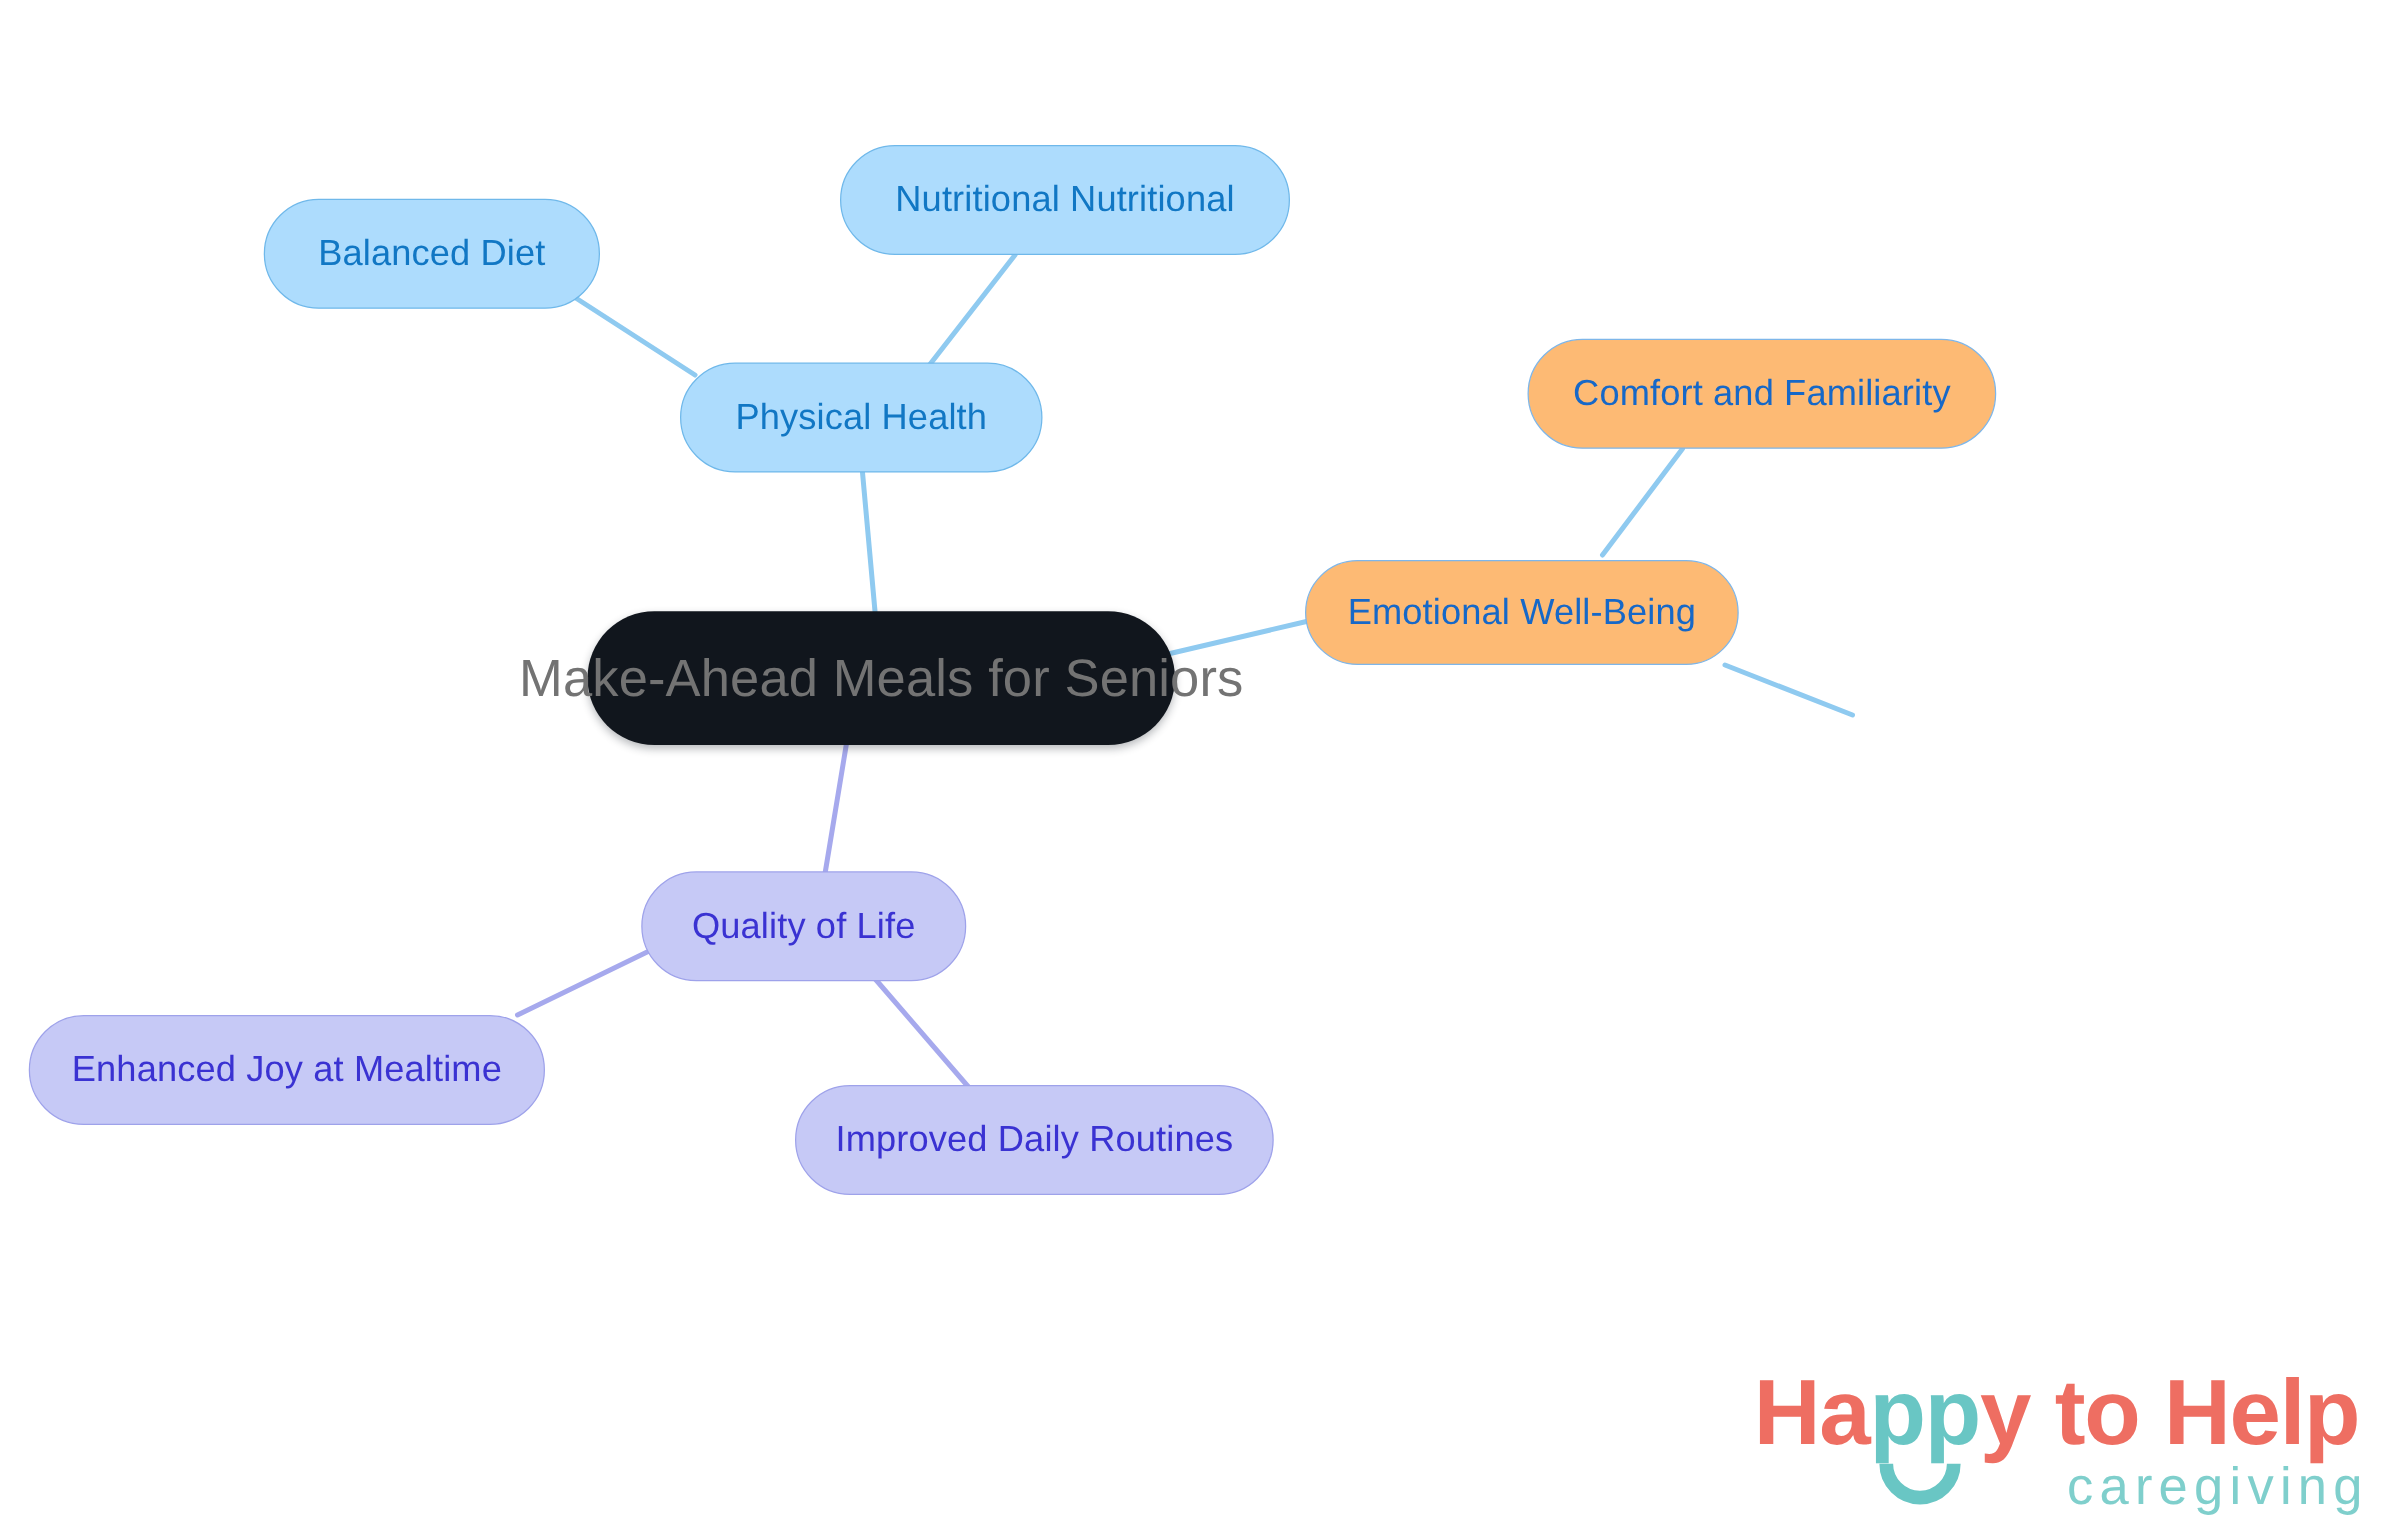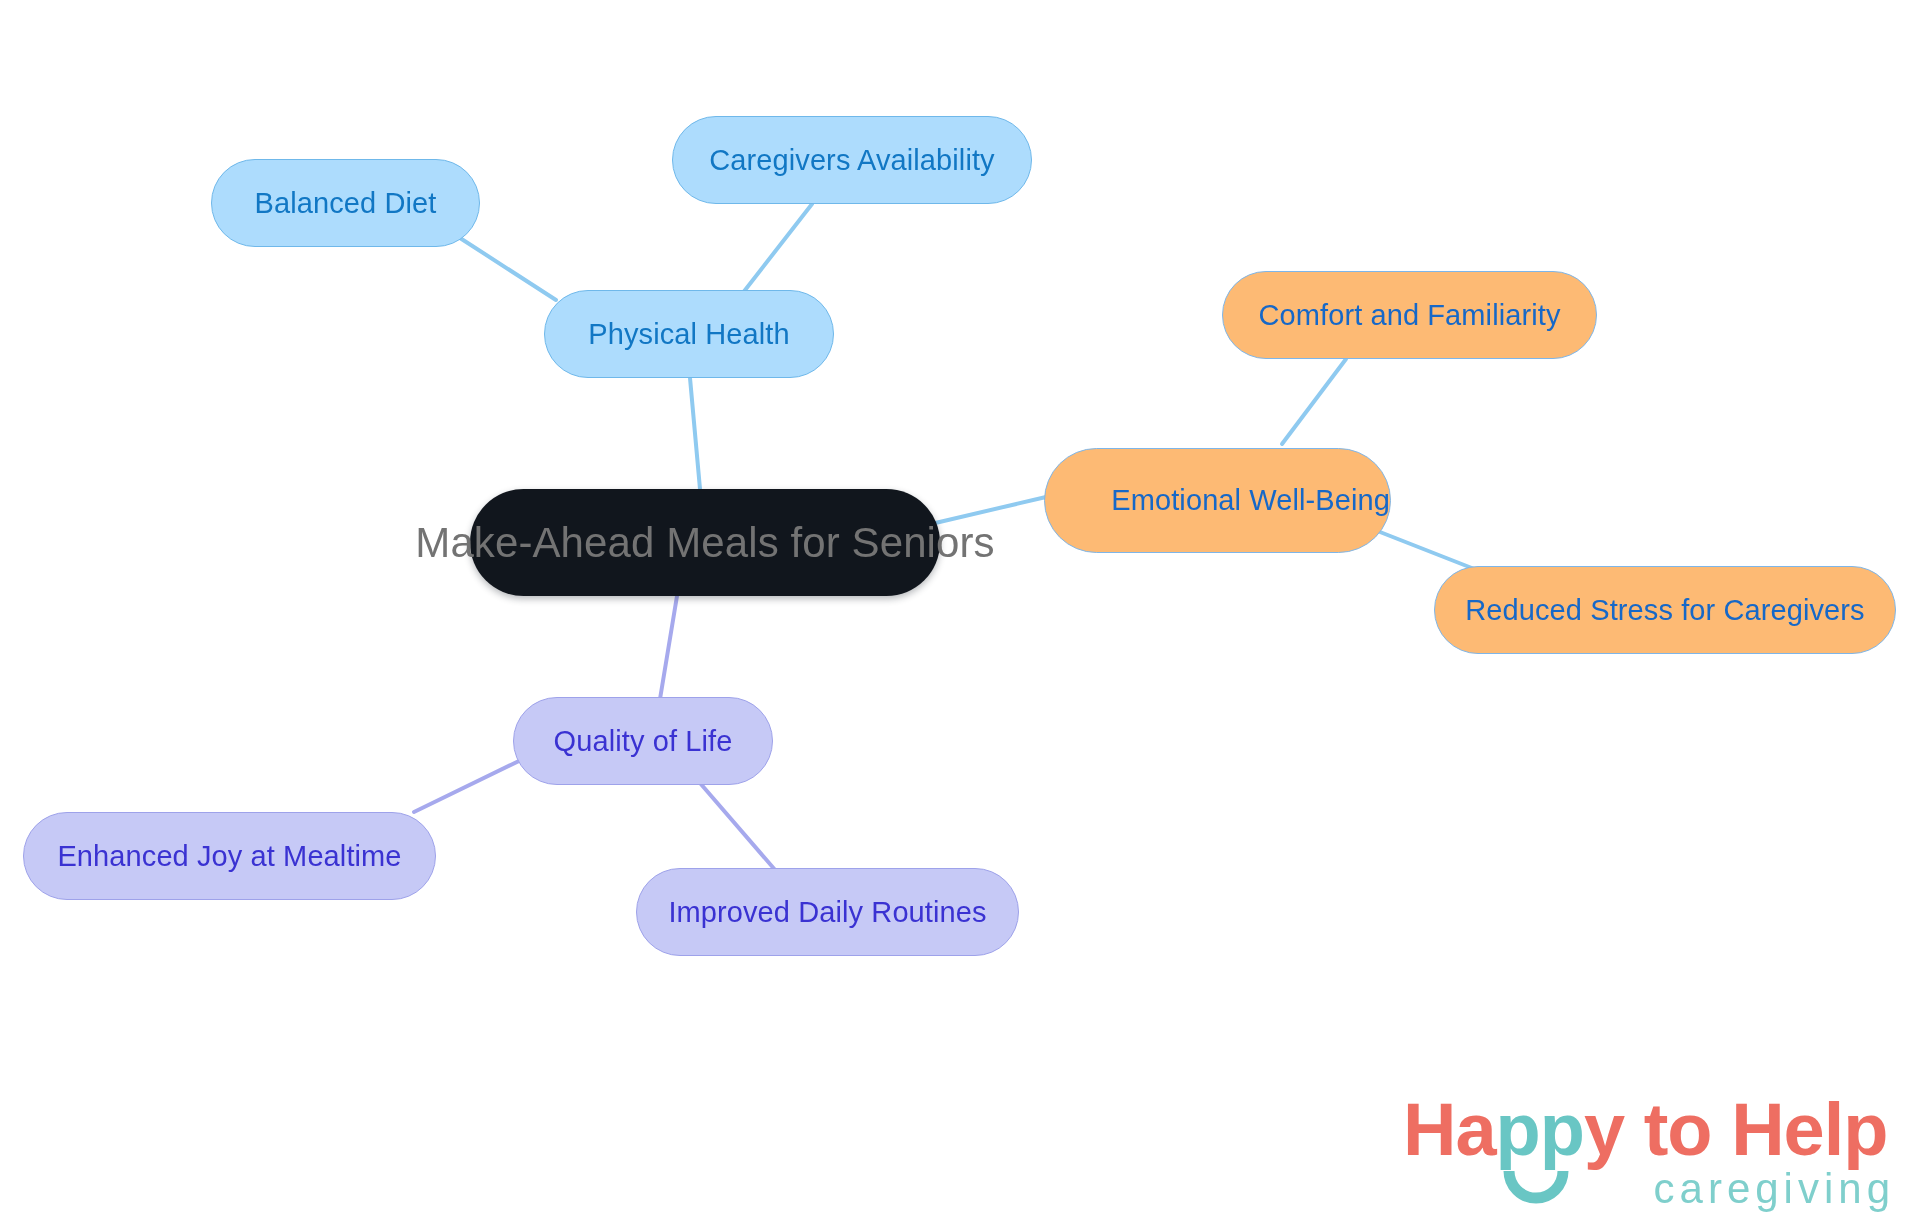--- a/index.html
+++ b/index.html
@@ -91,30 +91,27 @@
 <div class="node node-root" style="left: 470px; top: 489px; width: 470px; height: 107px;">
       <span>Make-Ahead Meals for Seniors</span>
     </div>
     <div class="node node-blue" style="left: 544px; top: 290px; width: 290px; height: 88px;">
       <span>Physical Health</span>
     </div>
     <div class="node node-blue" style="left: 211px; top: 159px; width: 269px; height: 88px;">
       <span>Balanced Diet</span>
     </div>
     <div class="node node-blue" style="left: 672px; top: 116px; width: 360px; height: 88px;">
-      <span>Caregivers Availability</span>
+      <span>Nutritional Nutritional</span>
     </div>
-    <div class="node node-lightblue" style="left: 1044px; top: 448px; width: 347px; height: 105px; justify-content: flex-end;">
+    <div class="node node-lightblue" style="left: 1044px; top: 448px; width: 347px; height: 84px;">
       <span>Emotional Well-Being</span>
     </div>
     <div class="node node-lightblue" style="left: 1222px; top: 271px; width: 375px; height: 88px;">
       <span>Comfort and Familiarity</span>
-    </div>
-    <div class="node node-lightblue" style="left: 1434px; top: 566px; width: 462px; height: 88px;">
-      <span>Reduced Stress for Caregivers</span>
     </div>
     <div class="node node-purple" style="left: 513px; top: 697px; width: 260px; height: 88px;">
       <span>Quality of Life</span>
     </div>
     <div class="node node-purple" style="left: 23px; top: 812px; width: 413px; height: 88px; align-items: center;">
       <span>Enhanced Joy at Mealtime</span>
     </div>
     <div class="node node-purple" style="left: 636px; top: 868px; width: 383px; height: 88px;">
       <span>Improved Daily Routines</span>
     </div>

